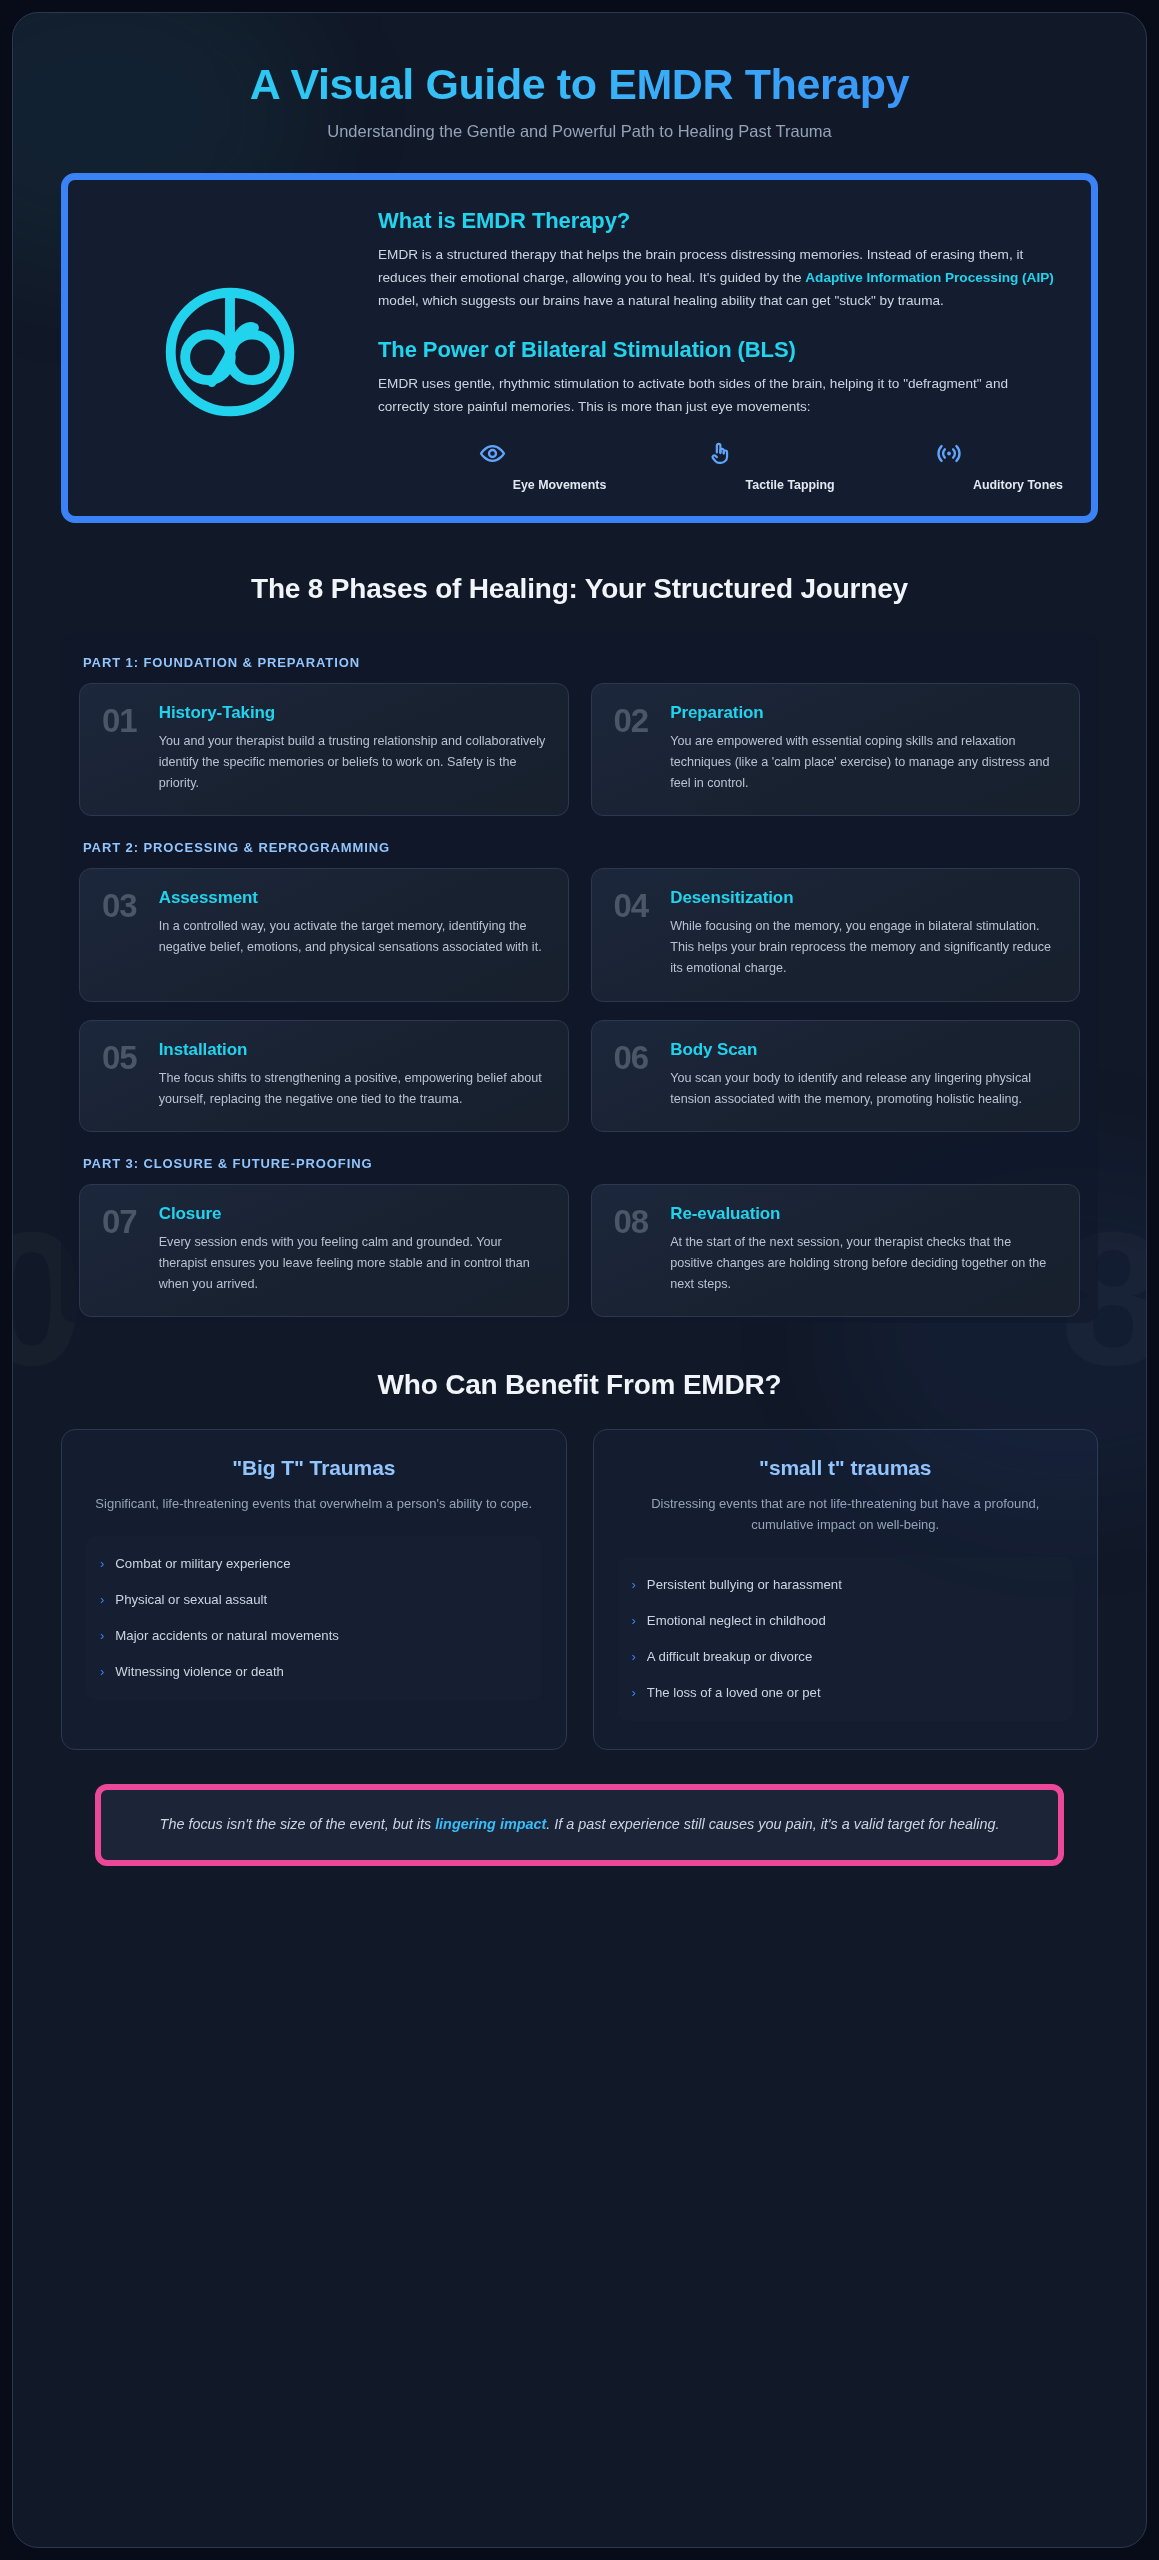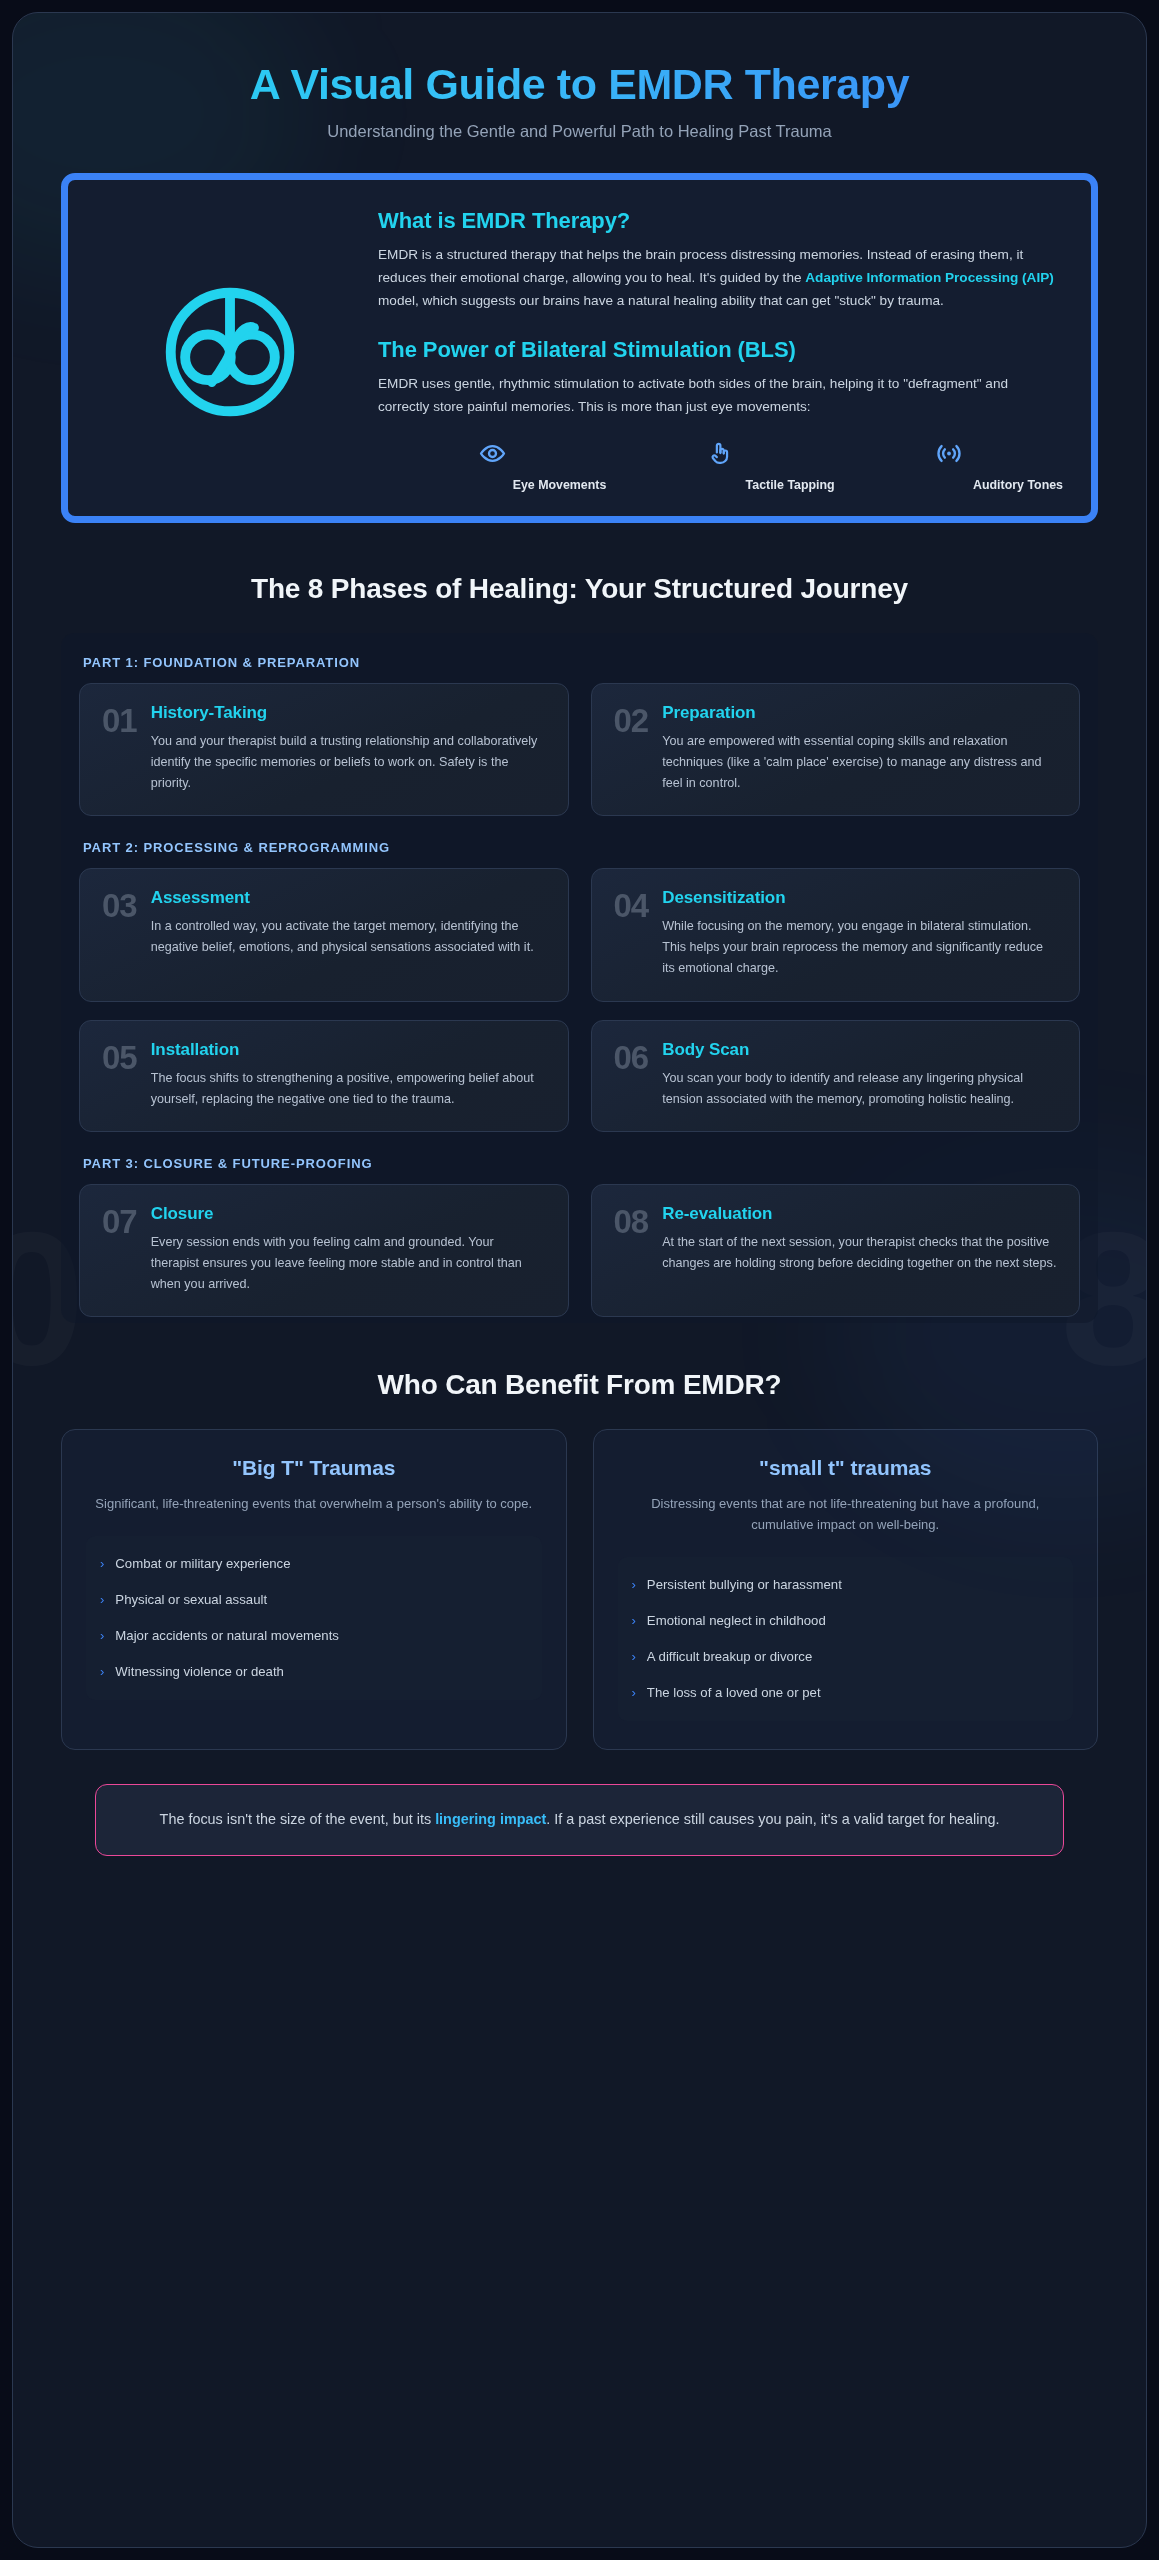--- a/index.html
+++ b/index.html
@@ -199,21 +199,21 @@
   .phase-num {
     font-size: 33px;
     font-weight: bold;
     color: #4b5668;
     line-height: 1;
     letter-spacing: -1px;
     flex: 0 0 auto;
     padding-top: 1px;
   }
 
-  .phase-body { flex: 1 1 auto; }
+  .phase-body { flex: 1 1 auto; margin-left: 8px; }
 
   .phase-title {
     font-size: 17px;
     font-weight: bold;
     color: #22d3ee;
     margin-bottom: 8px;
     letter-spacing: -0.1px;
   }
 
   .phase-desc {
@@ -276,27 +276,28 @@
     color: #3b82f6;
     font-size: 13px;
     line-height: 1.5;
     flex: 0 0 auto;
   }
 
   
   .callout {
     margin: 34px 82px 0;
     background: #1c2538;
-    border: 1px solid #ec4899;
+    border: 6px solid #ec4899;
     border-radius: 12px;
     padding: 22px 34px 24px;
     text-align: center;
     font-size: 14.4px;
     line-height: 1.72;
     color: #cbd5e1;
+    font-style: italic;
   }
   .hl-blue { color: #38bdf8; font-weight: bold; }
 </style>
 </head>
 <body>
 
 <div id="page">
   <div id="frame">
 
     <div class="glow glow-a"></div>

